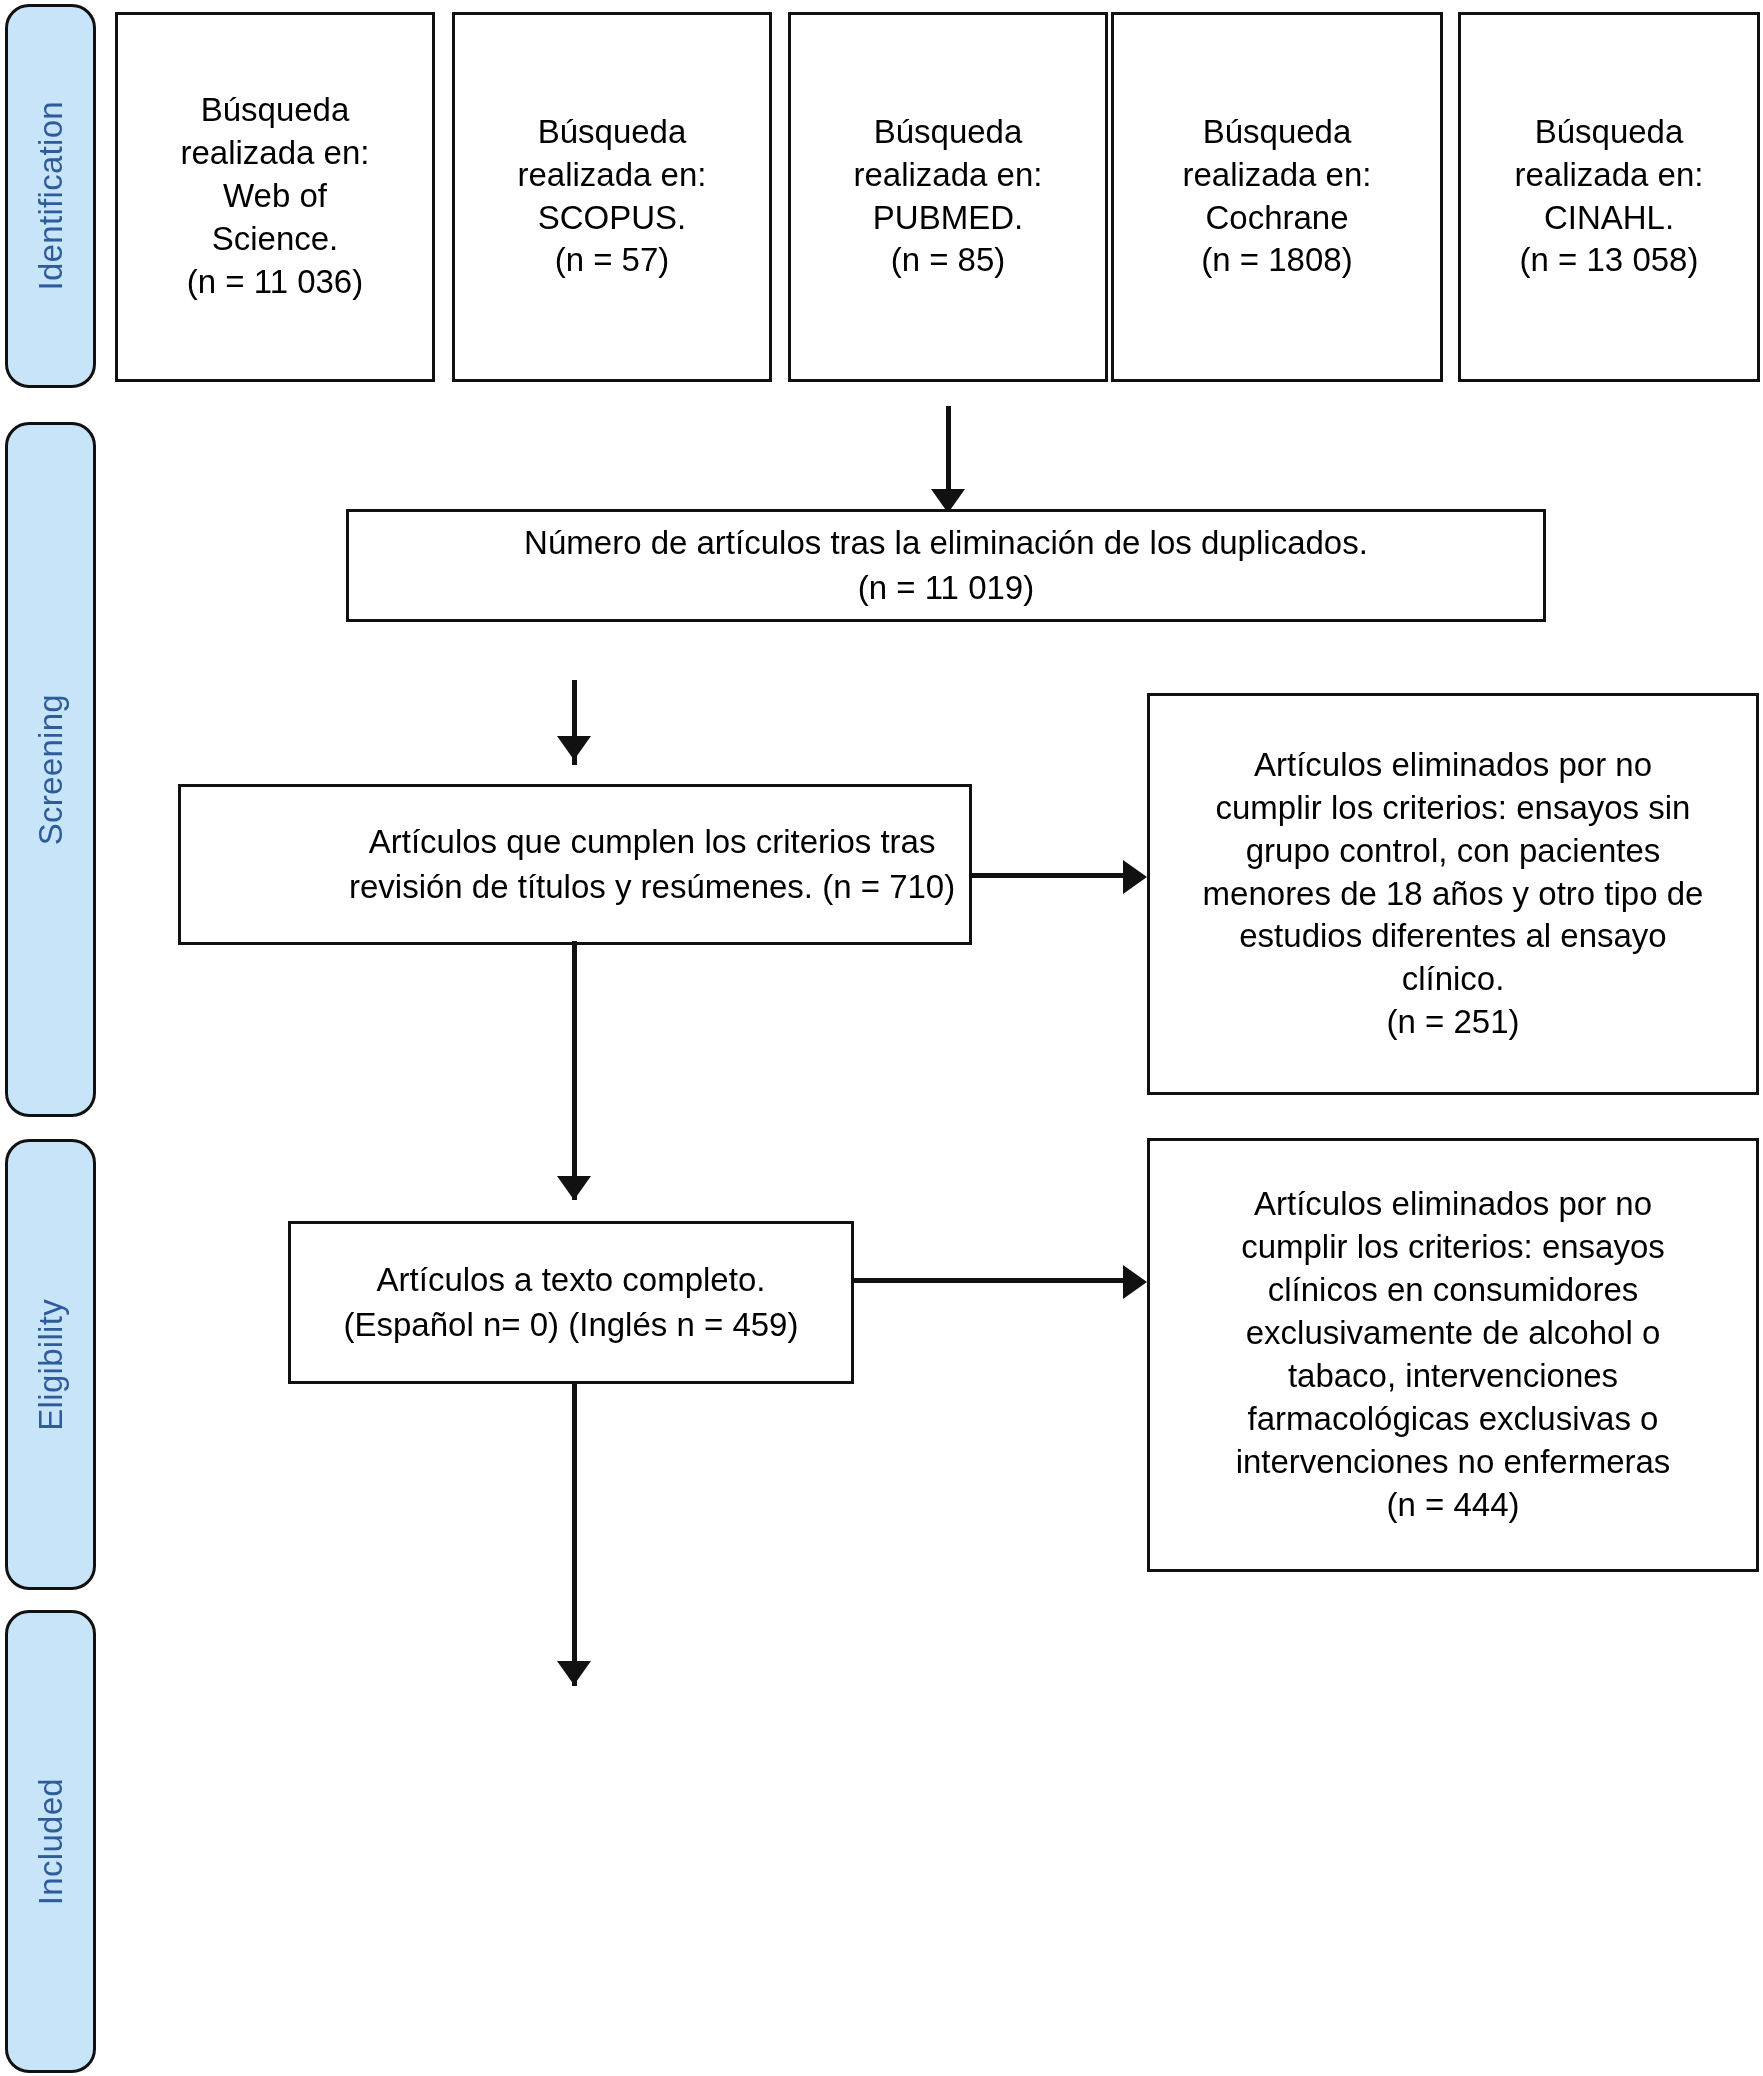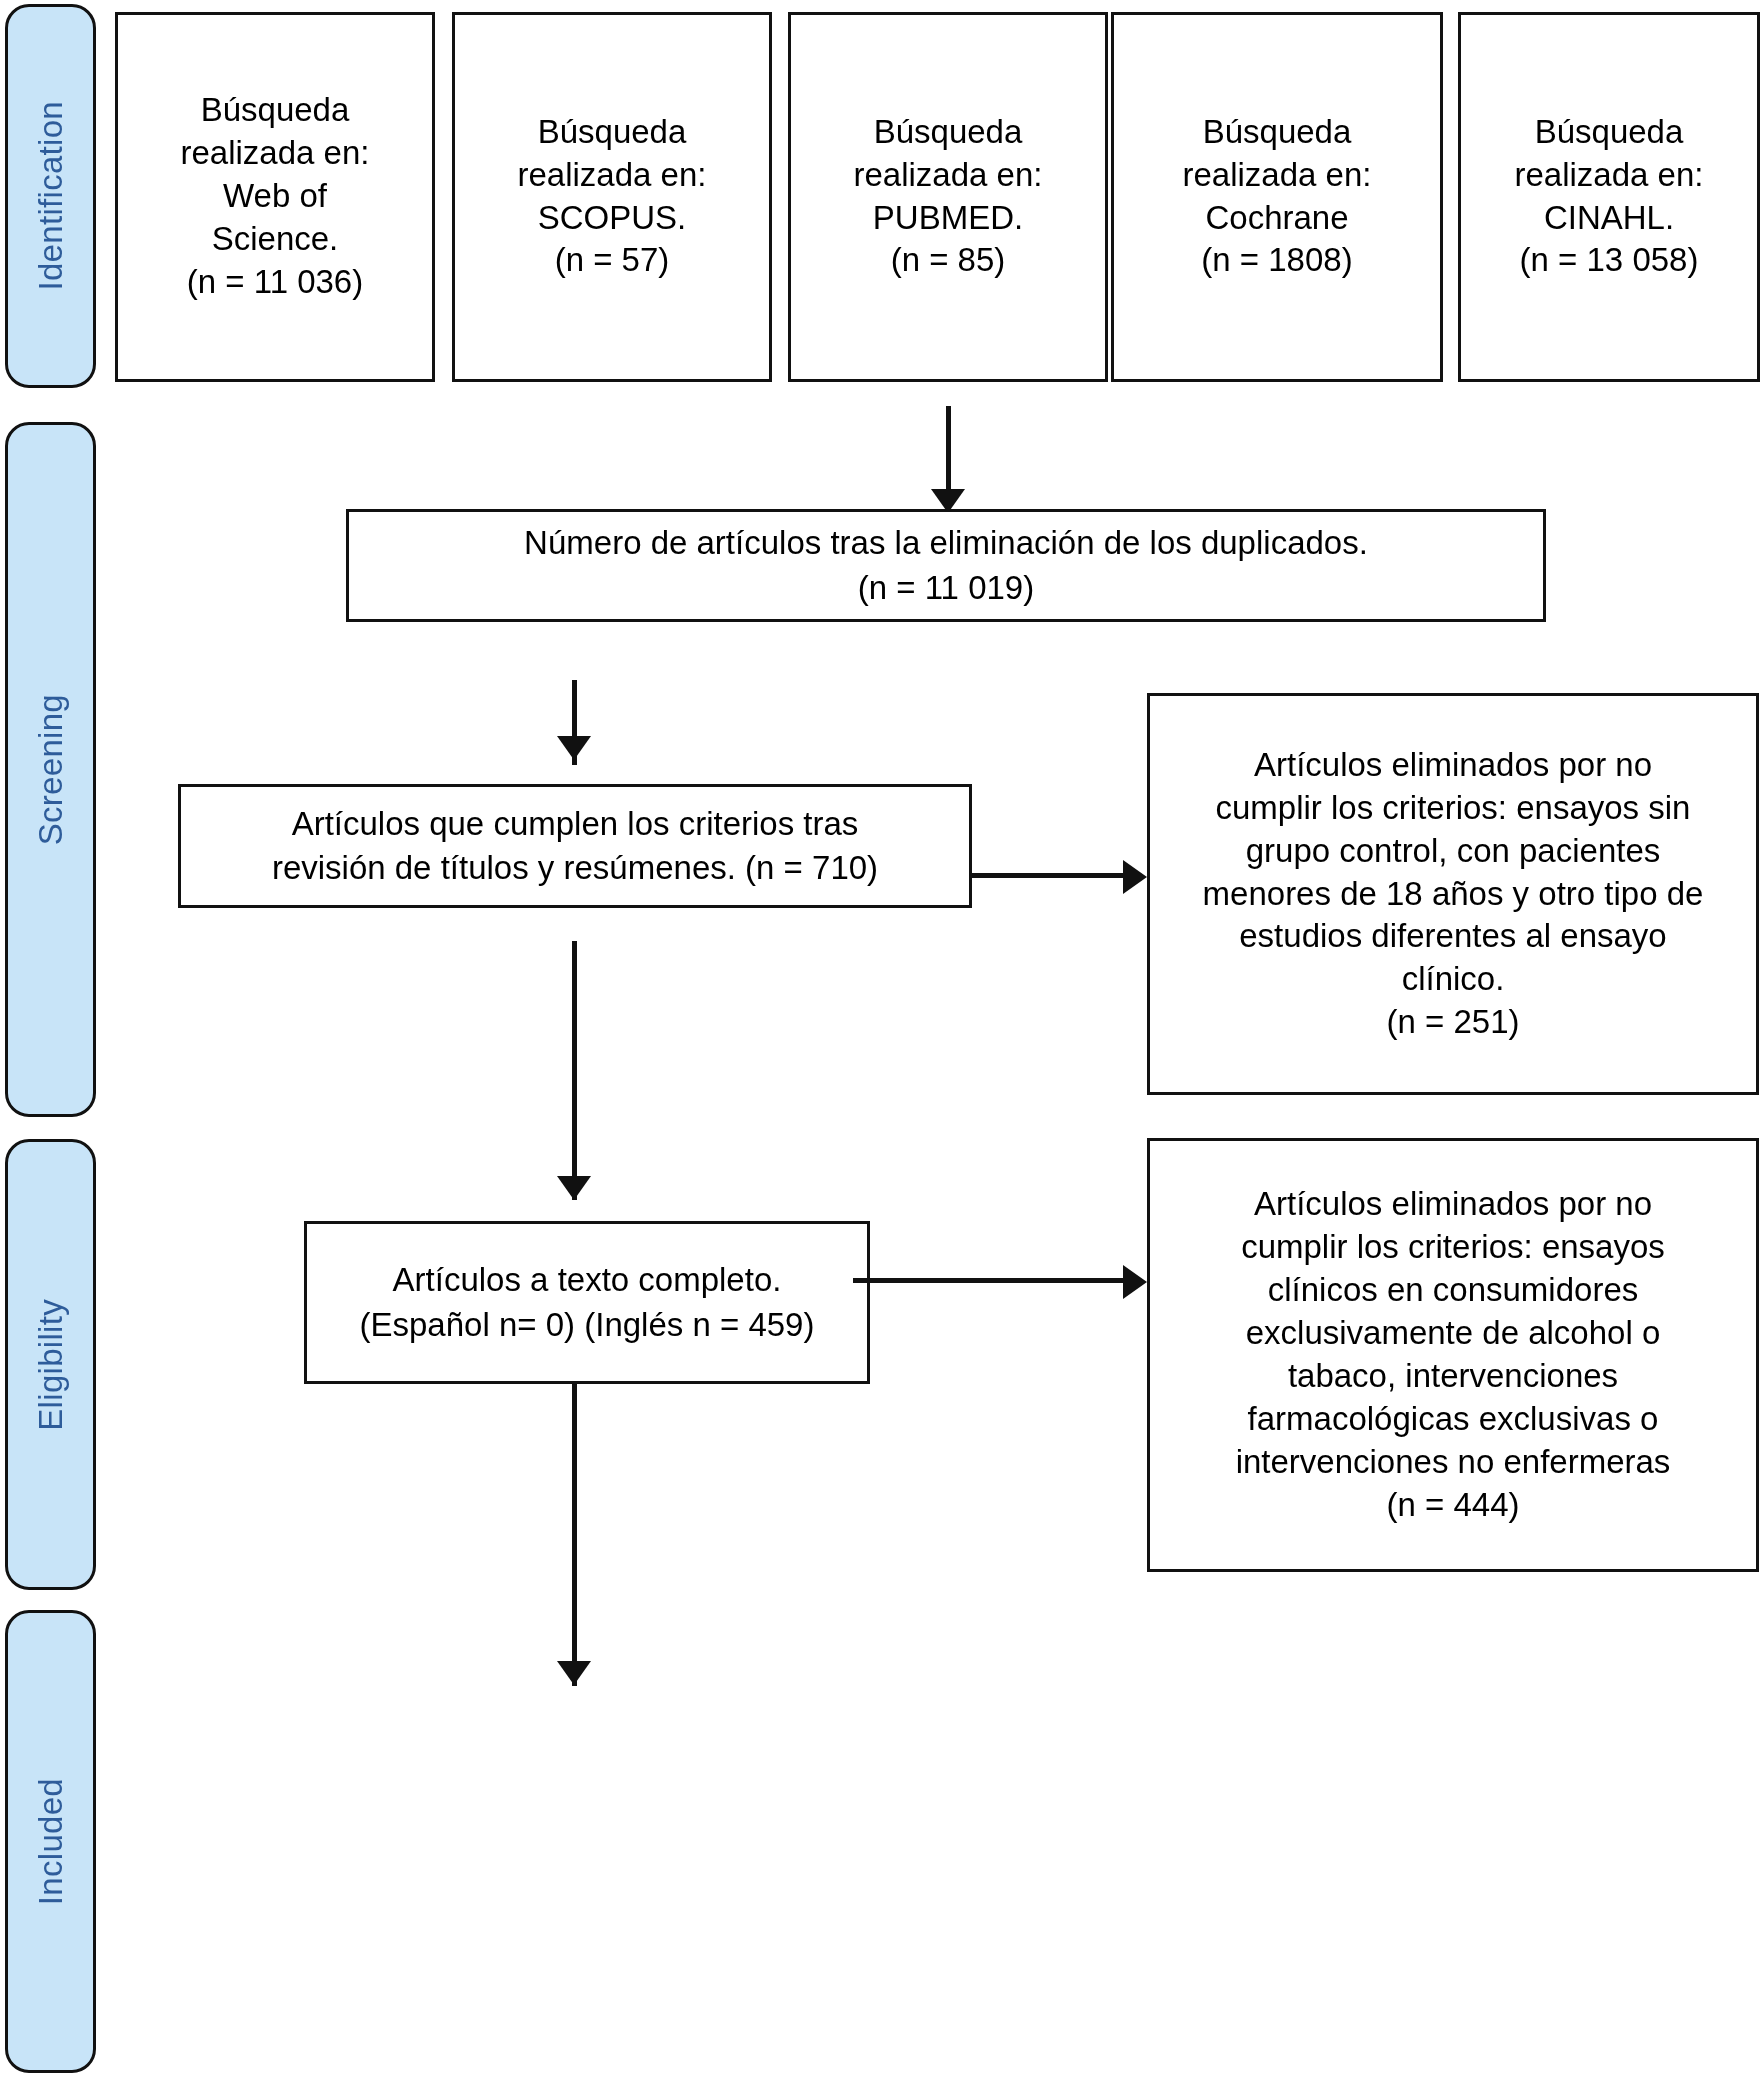--- a/index.html
+++ b/index.html
@@ -154,42 +154,42 @@
   <div class="arrow-down" style="left:931px; top:489px;"></div>
 
   <div class="box" style="left:346px; top:509px; width:1200px; height:113px;">
     <div class="box-text wide">Número de artículos tras la eliminación de los duplicados.
 (n = 11 019)</div>
   </div>
 
   <div class="vline" style="left:572px; top:680px; height:85px;"></div>
   <div class="arrow-down" style="left:557px; top:736px;"></div>
 
-  <div class="box" style="left:178px; top:784px; width:794px; height:124px;">
+  <div class="box" style="left:178px; top:784px; width:794px; height:161px;justify-content:flex-end;">
     <div class="box-text wide">Artículos que cumplen los criterios tras
 revisión de títulos y resúmenes.  (n = 710)</div>
   </div>
 
   <div class="hline" style="left:971px; top:873px; width:161px;"></div>
   <div class="arrow-right" style="left:1123px; top:860px;"></div>
 
   <div class="box" style="left:1147px; top:693px; width:612px; height:402px;">
     <div class="box-text">Artículos eliminados por no
 cumplir los criterios: ensayos sin
 grupo control, con pacientes
 menores de 18 años y otro tipo de
 estudios diferentes al ensayo
 clínico.
 (n = 251)</div>
   </div>
 
   <div class="vline" style="left:572px; top:941px; height:259px;"></div>
   <div class="arrow-down" style="left:557px; top:1176px;"></div>
 
-  <div class="box" style="left:288px; top:1221px; width:566px; height:163px;margin-left:16px;">
+  <div class="box" style="left:288px; top:1221px; width:566px; height:163px;">
     <div class="box-text wide">Artículos a texto completo.
 (Español n= 0) (Inglés n = 459)</div>
   </div>
 
   <div class="hline" style="left:853px; top:1278px; width:279px;"></div>
   <div class="arrow-right" style="left:1123px; top:1265px;"></div>
 
   <div class="box" style="left:1147px; top:1138px; width:612px; height:434px;">
     <div class="box-text">Artículos eliminados por no
 cumplir los criterios: ensayos

